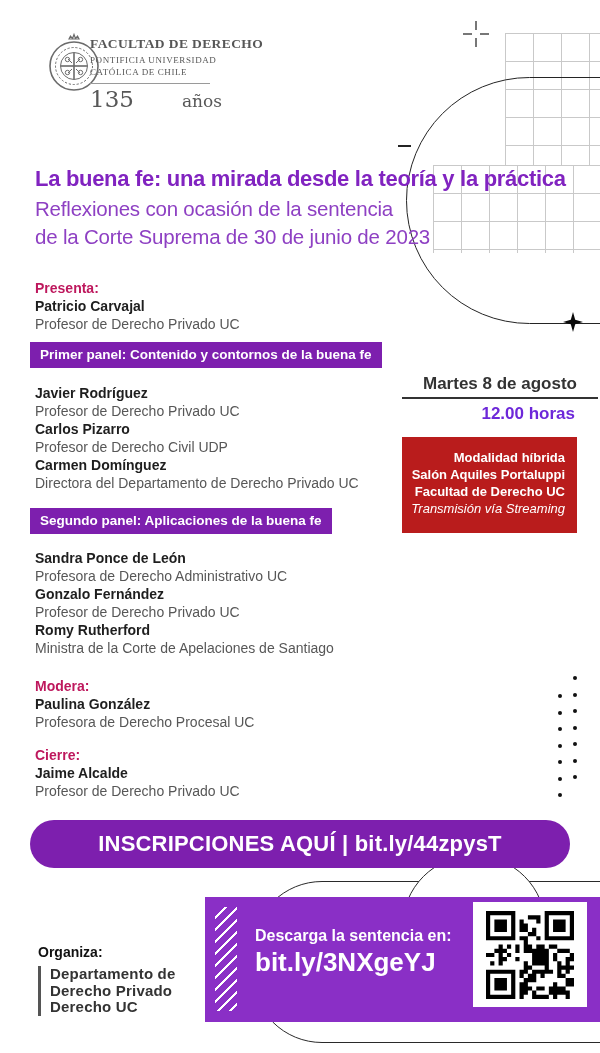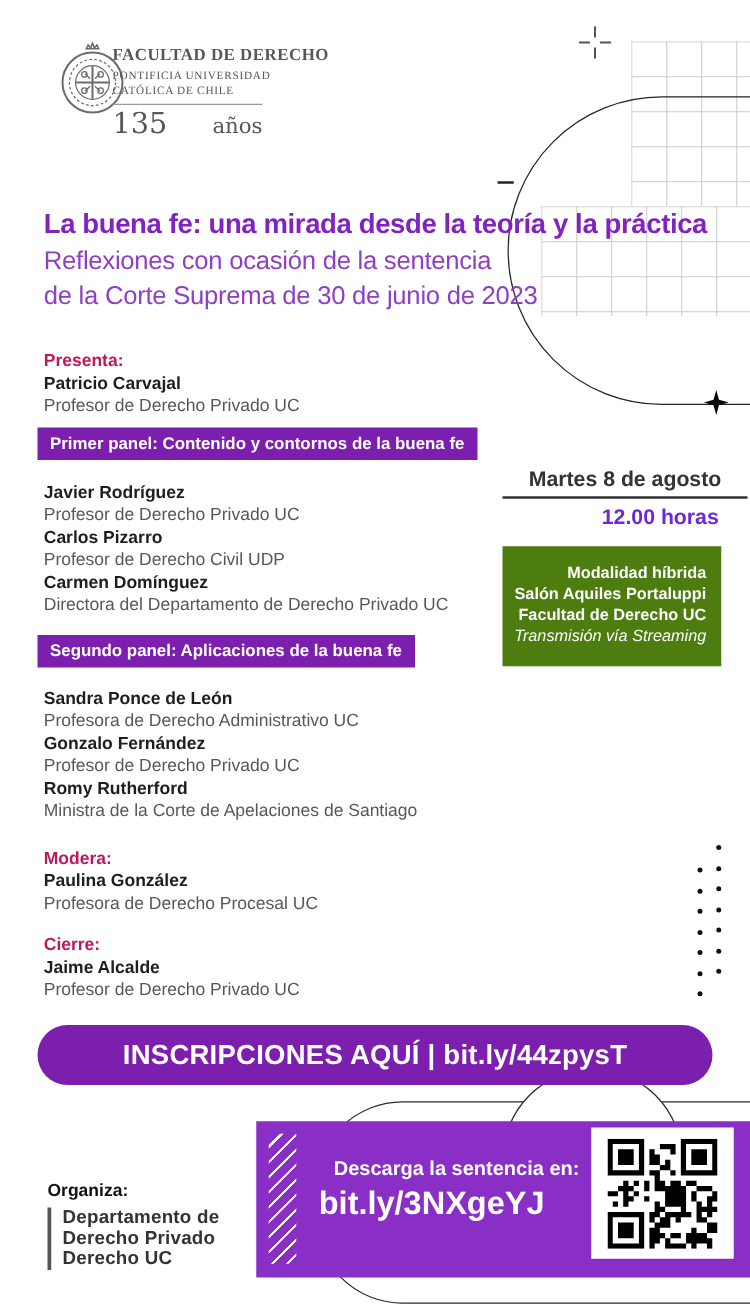--- a/index.html
+++ b/index.html
@@ -28,21 +28,21 @@
   .circle-o{position:absolute;left:402px;top:855px;width:142px;height:142px;
       border:1.5px solid #2a2a2a;border-radius:50%;background:#fff;}
   
   .logo-seal{position:absolute;left:46px;top:30px;}
   .logo-text{position:absolute;left:90px;top:36px;color:#575757;
       font-family:"Liberation Serif",serif;}
   .lg1{font-size:13.5px;font-weight:bold;letter-spacing:.4px;}
   .lg2{font-size:9px;letter-spacing:.6px;margin-top:3px;}
   .lg3{font-size:9px;letter-spacing:.6px;margin-top:2px;}
   .lg-rule{width:120px;height:1px;background:#9a9a9a;margin-top:6px;}
-  .lg-anniv{display:flex;align-items:baseline;gap:0;margin-top:2px;
+  .lg-anniv{display:flex;align-items:baseline;gap:12px;margin-top:2px;
       font-family:"DejaVu Serif",serif;}
   .lg-num{font-size:23px;} .lg-word{font-size:17px;margin-left:36px;}
   
   .title{position:absolute;left:35px;top:166px;white-space:nowrap;
       font-size:22px;font-weight:bold;color:#8123c0;letter-spacing:-.3px;}
   .subtitle{position:absolute;left:35px;color:#8e40c3;font-size:20.5px;
       white-space:nowrap;letter-spacing:-.2px;}
   .st1{top:197px;} .st2{top:225px;}
   
   .lbl{position:absolute;left:35px;font-size:14px;font-weight:bold;color:#be185d;line-height:18px;}
@@ -51,32 +51,32 @@
   .banner{position:absolute;left:30px;background:#7d1fae;color:#fff;
       font-size:13.5px;font-weight:bold;line-height:26px;height:26px;
       padding:0 10px;white-space:nowrap;}
   
   .datebox{position:absolute;left:402px;top:374px;width:196px;text-align:center;
       font-size:17px;font-weight:bold;color:#333;}
   .date-rule{position:absolute;left:402px;top:397px;width:196px;height:1.5px;background:#333;}
   .timebox{position:absolute;left:402px;top:404px;width:196px;text-align:right;
       padding-right:0;box-sizing:border-box;font-size:17px;font-weight:bold;color:#6d28d9;}
   .timebox span{margin-right:23px;}
-  .modbox{position:absolute;left:402px;top:437px;width:175px;height:96px;background:#4d7c0f;
+  .modbox{position:absolute;left:402px;top:437px;width:175px;height:96px;background:#b91c1c;
       box-sizing:border-box;padding:12px 12px 0 0;text-align:right;color:#fff;}
   .modbox div{font-size:13px;font-weight:bold;line-height:17px;}
   .modbox .stream{font-style:italic;font-weight:normal;}
   
   .pill{position:absolute;left:30px;top:820px;width:540px;height:48px;border-radius:24px;
       background:#7d1fae;color:#fff;font-size:22px;font-weight:bold;
       display:flex;align-items:center;justify-content:center;letter-spacing:.2px;cursor:pointer;}
   .dlbox{position:absolute;left:205px;top:897px;width:395px;height:125px;background:#8a2fc6;}
   .hatch{position:absolute;left:10px;top:10px;width:22px;height:104px;
       background:repeating-linear-gradient(135deg,transparent 0 6.5px,#fff 6.5px 8.5px);}
-  .dl-label{position:absolute;left:50px;top:30px;color:#fff;font-size:16px;font-weight:bold;margin-left:12px;}
+  .dl-label{position:absolute;left:50px;top:30px;color:#fff;font-size:16px;font-weight:bold;}
   .dl-url{position:absolute;left:50px;top:50px;color:#fff;font-size:26px;font-weight:bold;cursor:pointer;}
   .qr-panel{position:absolute;left:268px;top:5px;width:114px;height:105px;background:#fff;
       display:flex;align-items:center;justify-content:center;}
   
   .org-label{position:absolute;left:38px;top:944px;font-size:14px;font-weight:bold;color:#111;}
   .org-dept{position:absolute;left:38px;top:966px;border-left:3px solid #555;padding-left:9px;}
   .org-dept div{font-size:15px;font-weight:bold;color:#333;line-height:16.5px;letter-spacing:.2px;}
 </style>
 </head>
 <body>

